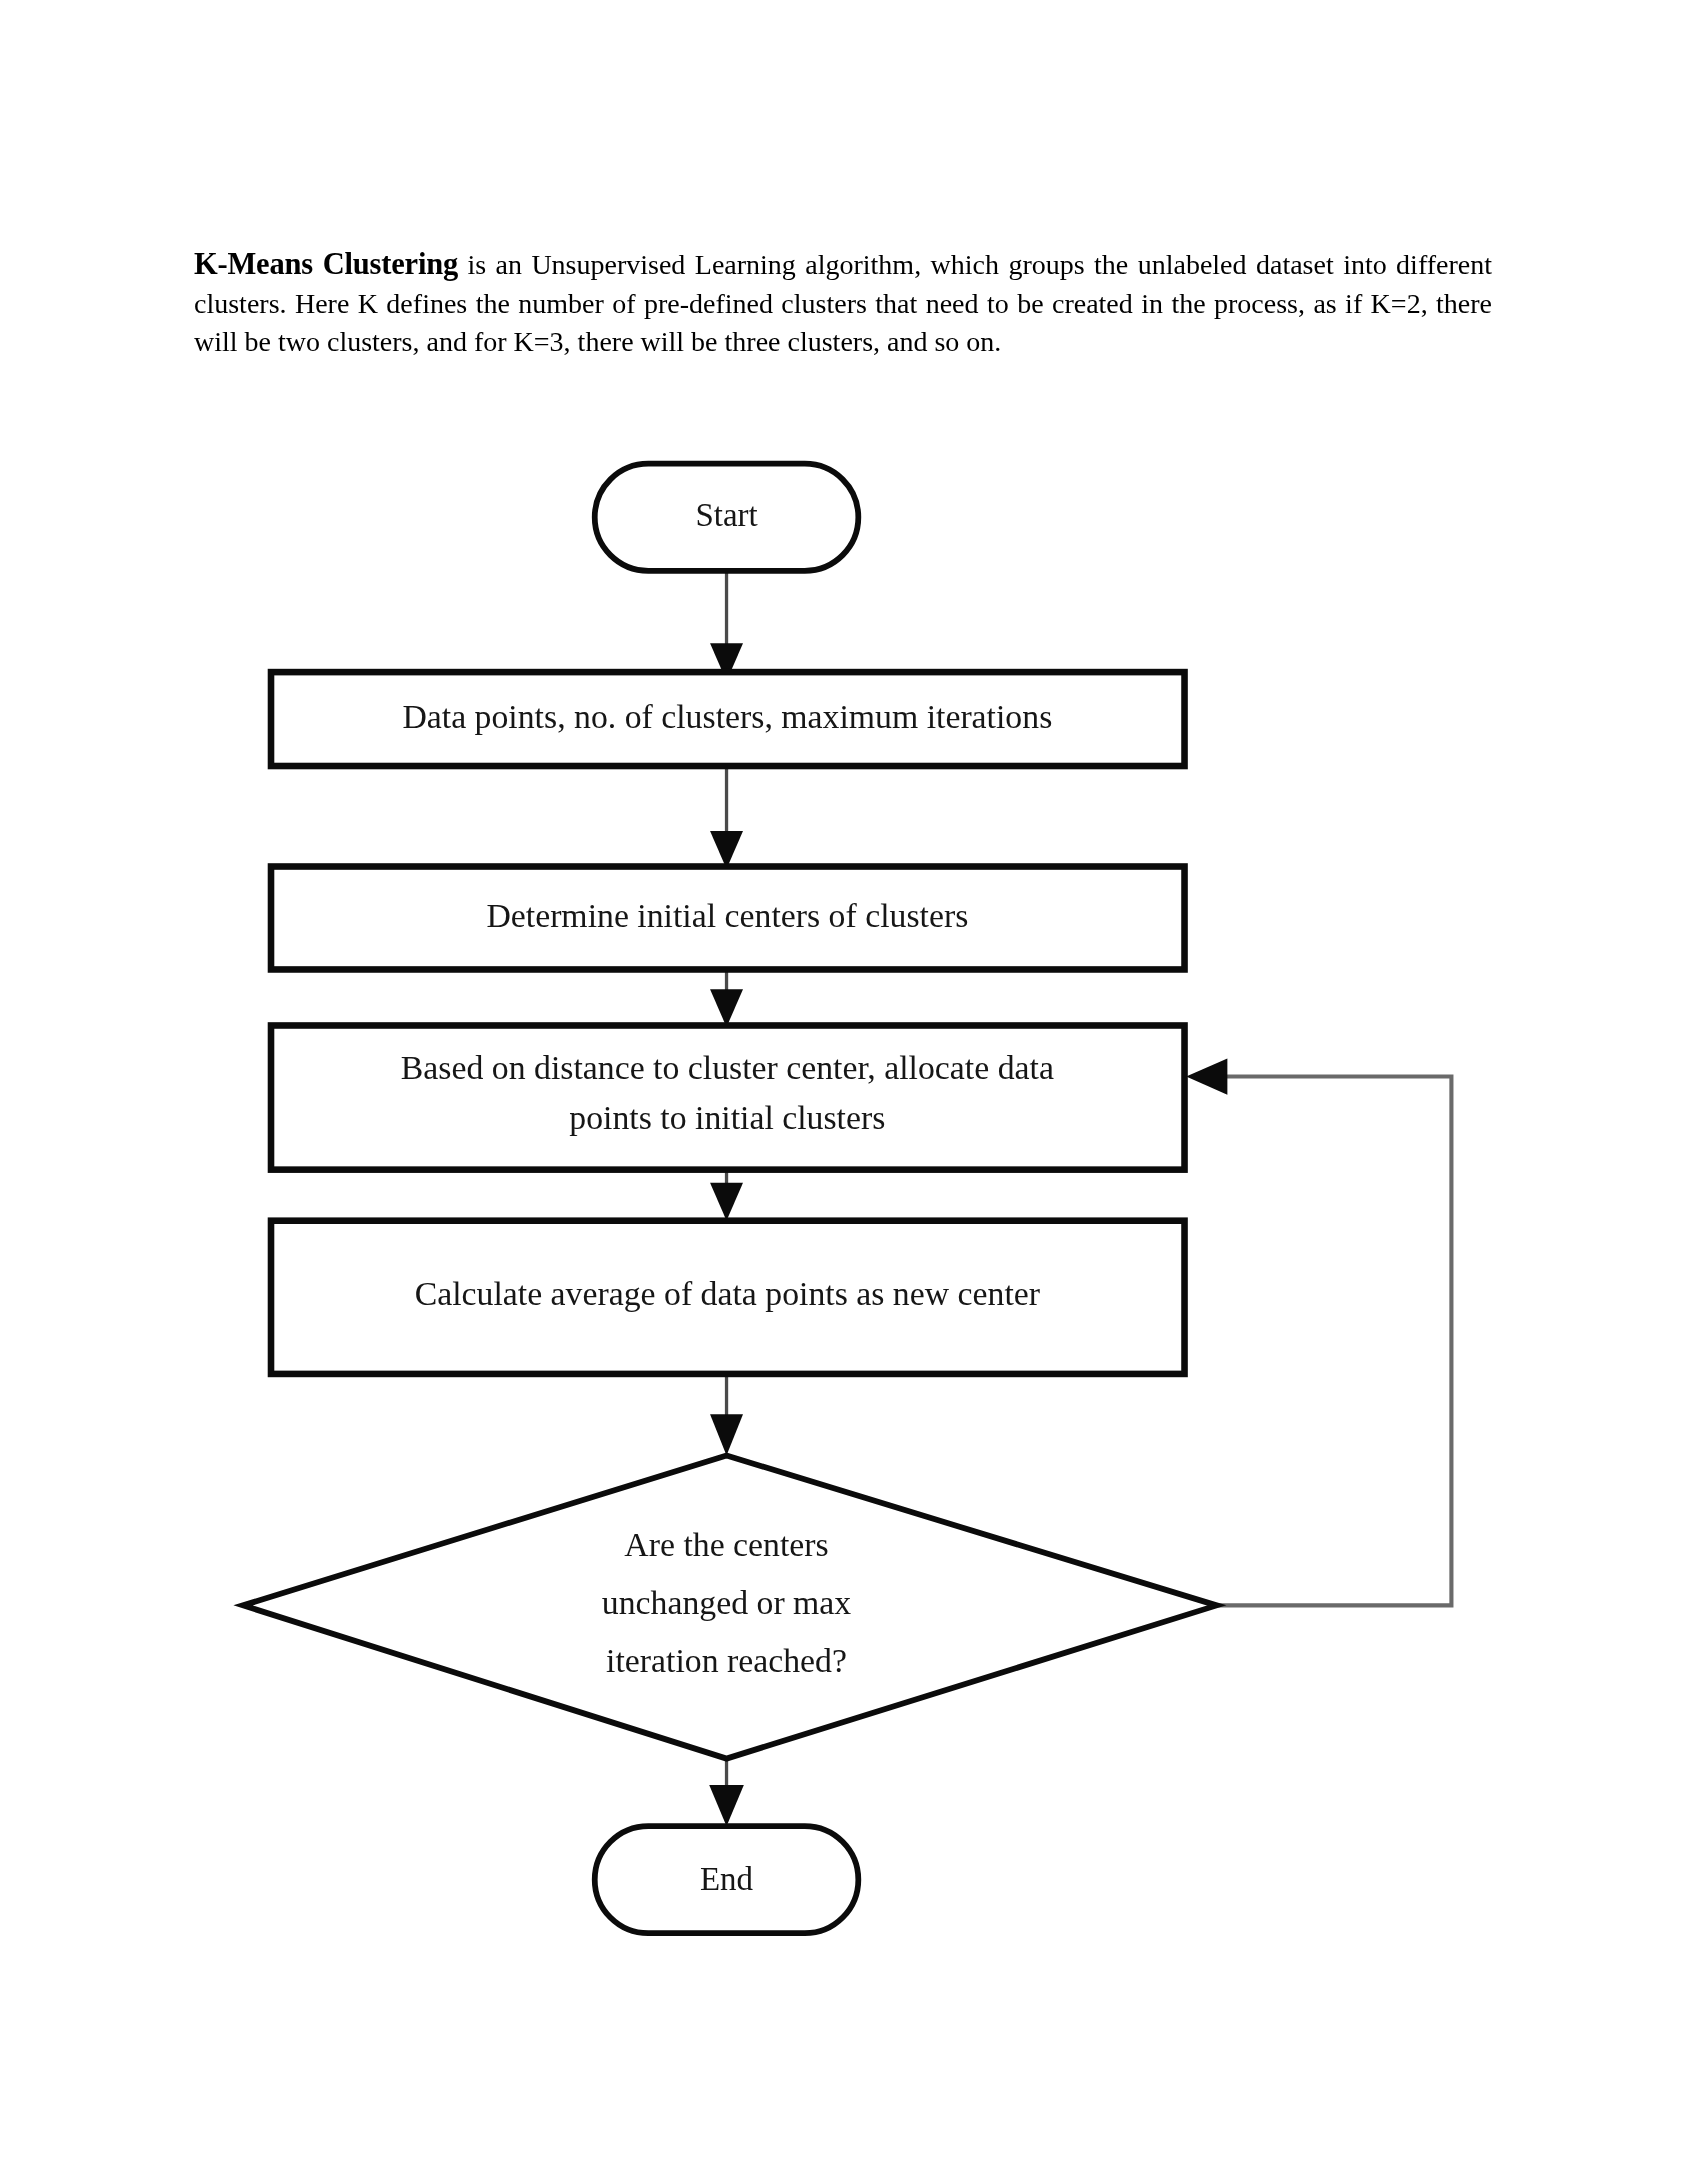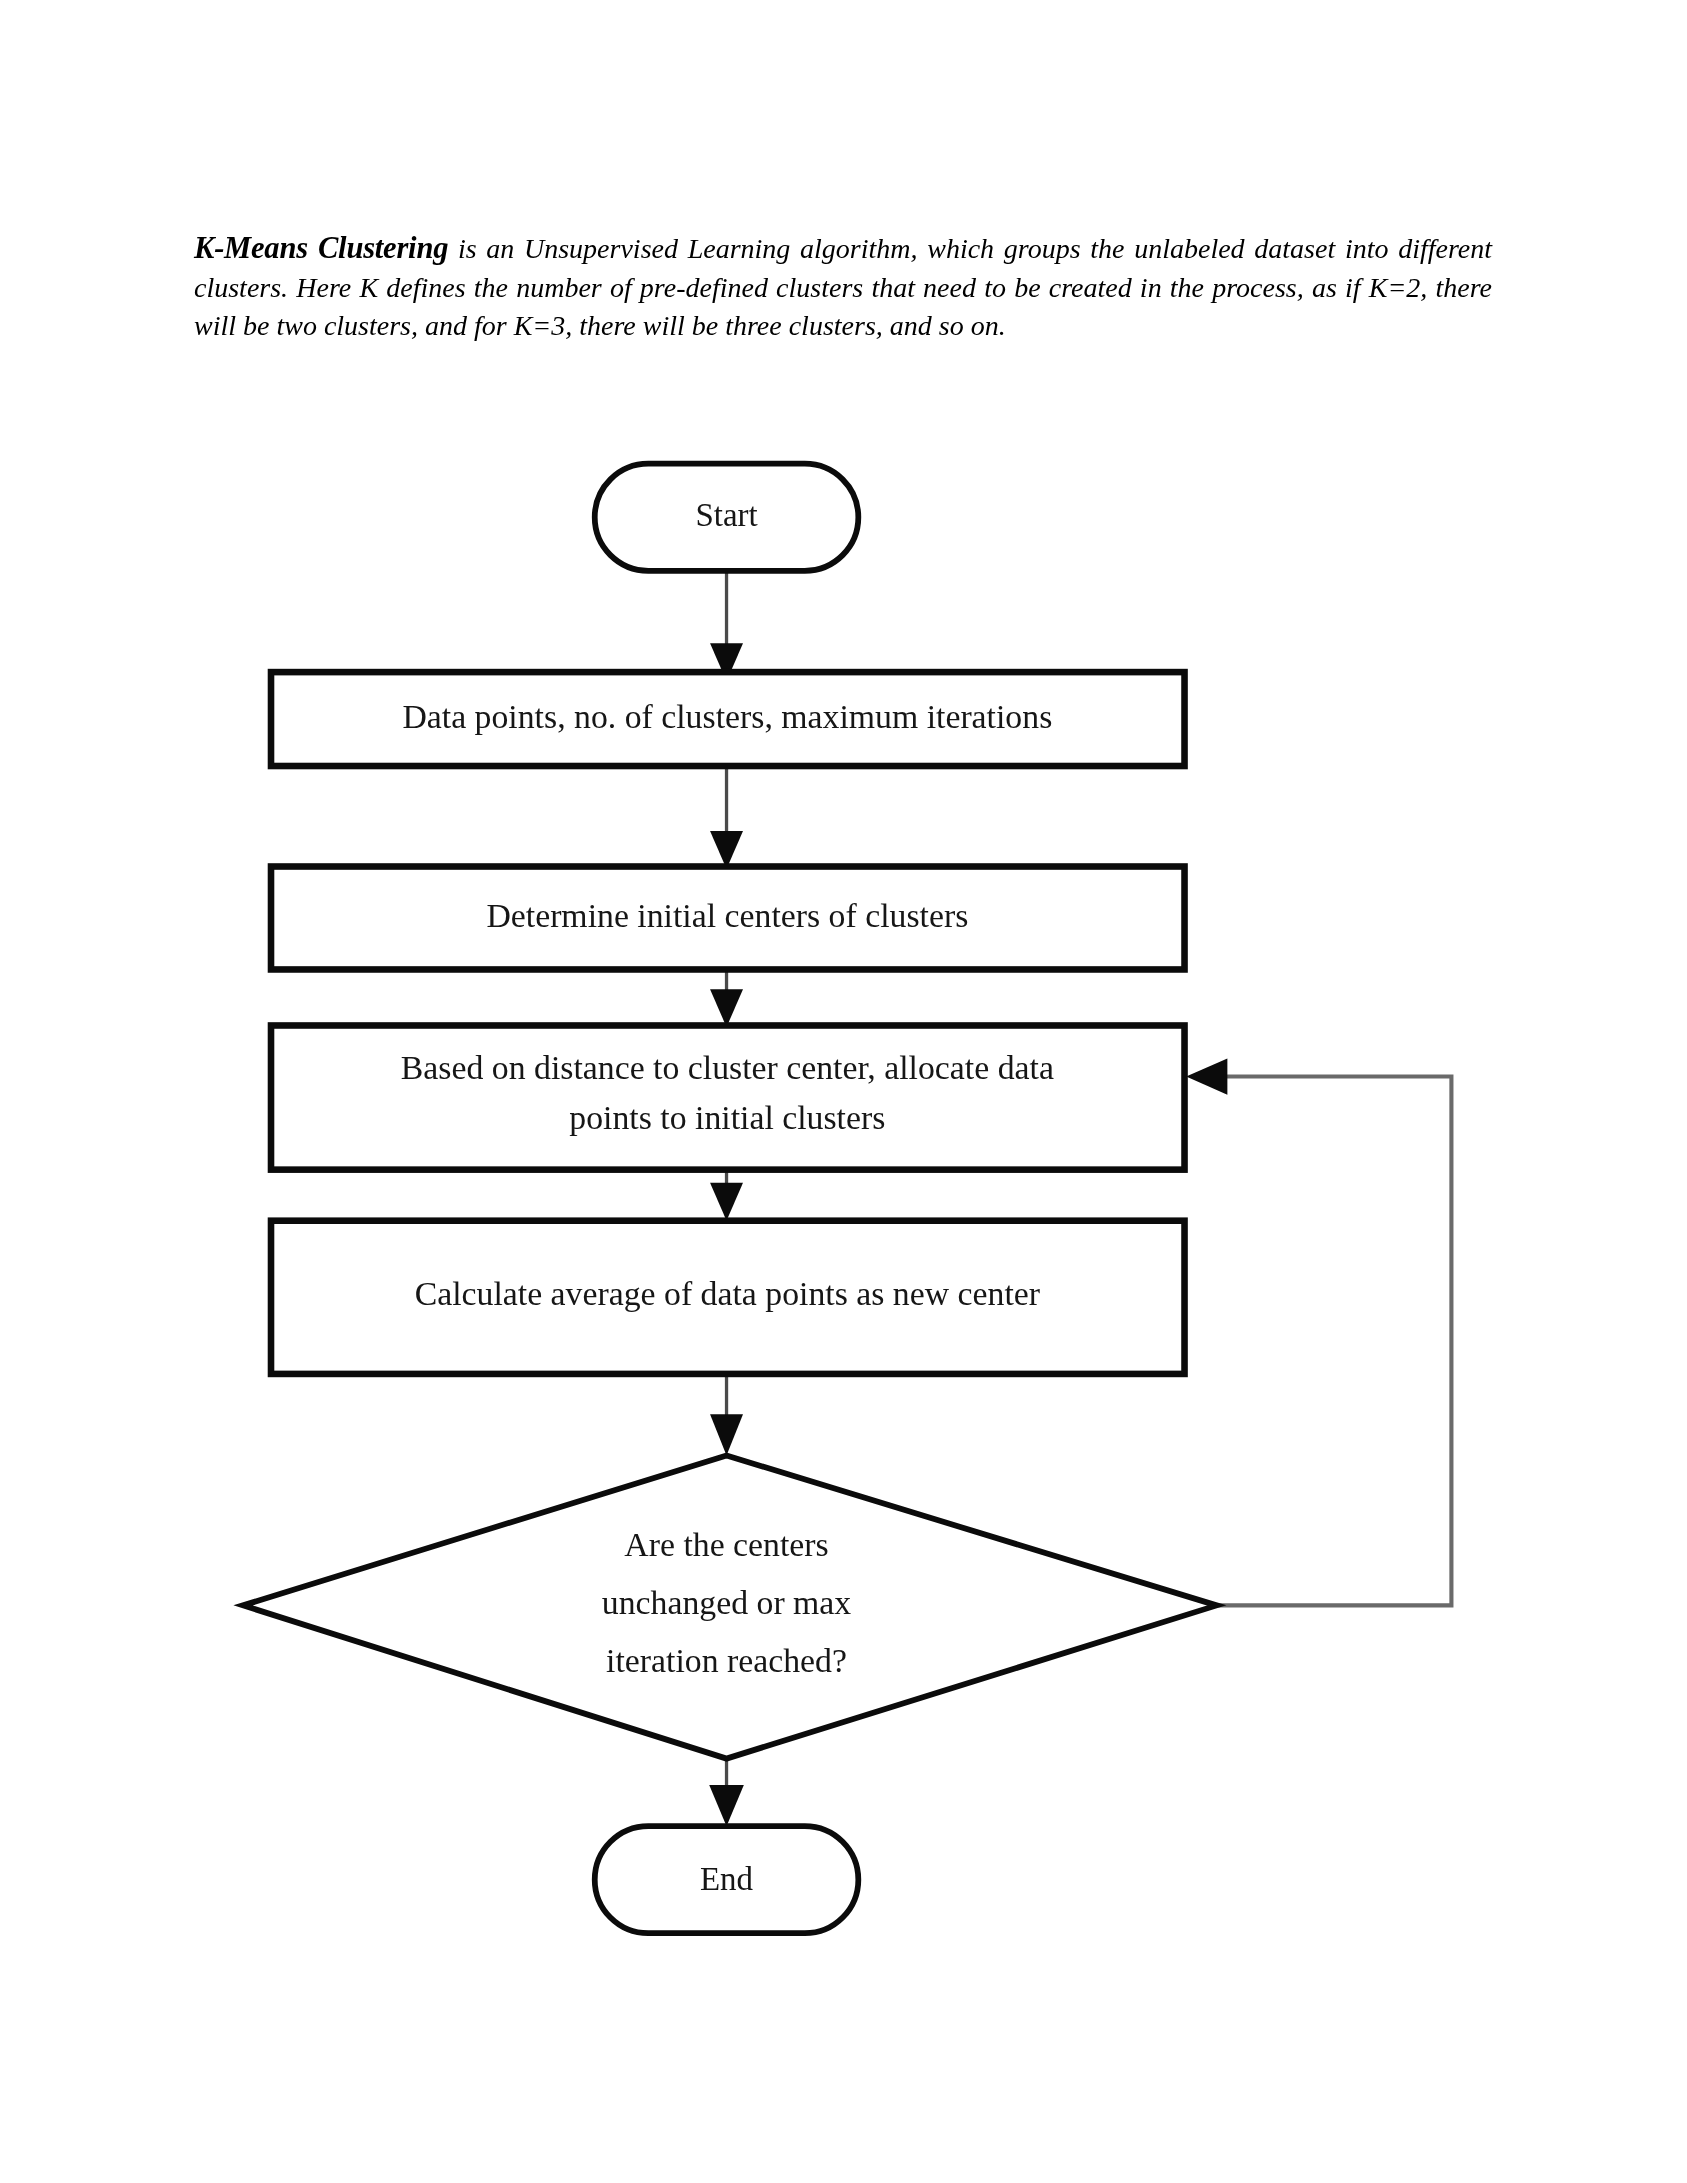--- a/index.html
+++ b/index.html
@@ -14,28 +14,27 @@
     height: 2183px;
     background: #ffffff;
     overflow: hidden;
     font-family: "Liberation Serif", "DejaVu Serif", serif;
   }
 
   
   #intro-paragraph {
     position: absolute;
     left: 194px;
-    top: 200px;
+    top: 216px;
     width: 1298px;
     font-size: 28px;
     line-height: 1.345;
     color: #000000;
     text-align: justify;
     text-justify: inter-word;
-    font-style: italic;
   }
   #intro-paragraph .lead {
     font-weight: bold;
     font-size: 30.5px;
     letter-spacing: -0.2px;
   }
 
   
   #flowchart {
     position: absolute;

